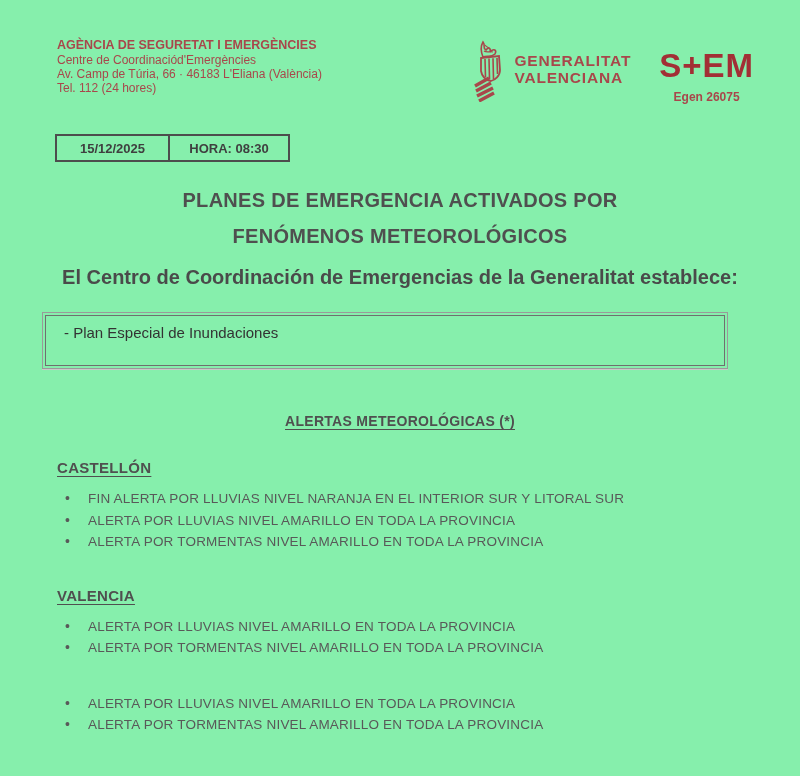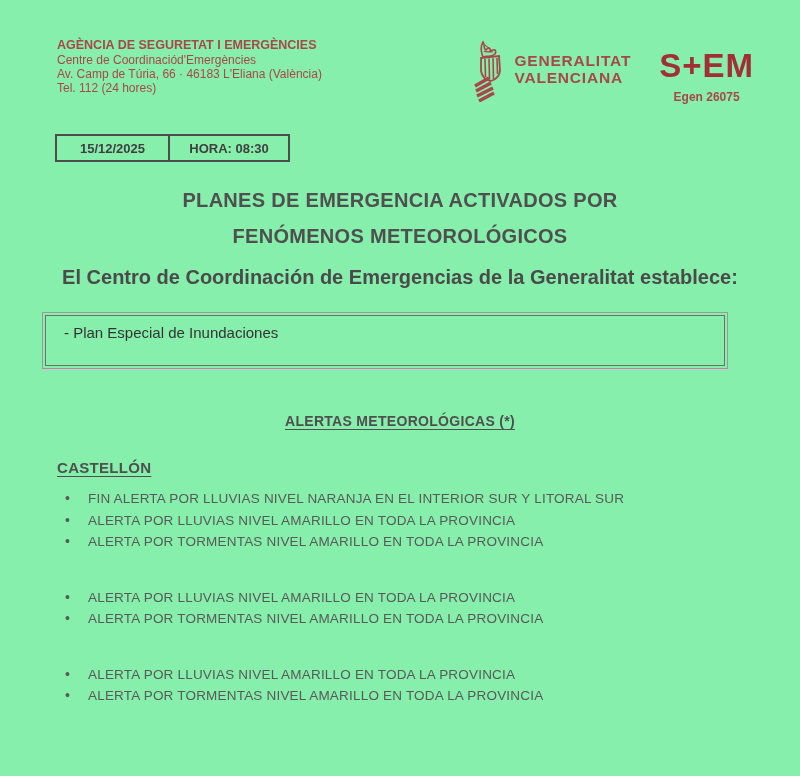--- a/index.html
+++ b/index.html
@@ -162,20 +162,21 @@
   <div class="province-section first">
     <div class="province-name">CASTELLÓN</div>
     <ul class="alert-list">
       <li>FIN ALERTA POR LLUVIAS NIVEL NARANJA EN EL INTERIOR SUR Y LITORAL SUR</li>
       <li>ALERTA POR LLUVIAS NIVEL AMARILLO EN TODA LA PROVINCIA</li>
       <li>ALERTA POR TORMENTAS NIVEL AMARILLO EN TODA LA PROVINCIA</li>
     </ul>
   </div>
 
   <div class="province-section later">
+    <div class="province-name">VALENCIA</div>
     <ul class="alert-list">
       <li>ALERTA POR LLUVIAS NIVEL AMARILLO EN TODA LA PROVINCIA</li>
       <li>ALERTA POR TORMENTAS NIVEL AMARILLO EN TODA LA PROVINCIA</li>
     </ul>
   </div>
 
   <div class="province-section later">
     <ul class="alert-list">
       <li>ALERTA POR LLUVIAS NIVEL AMARILLO EN TODA LA PROVINCIA</li>
       <li>ALERTA POR TORMENTAS NIVEL AMARILLO EN TODA LA PROVINCIA</li>

